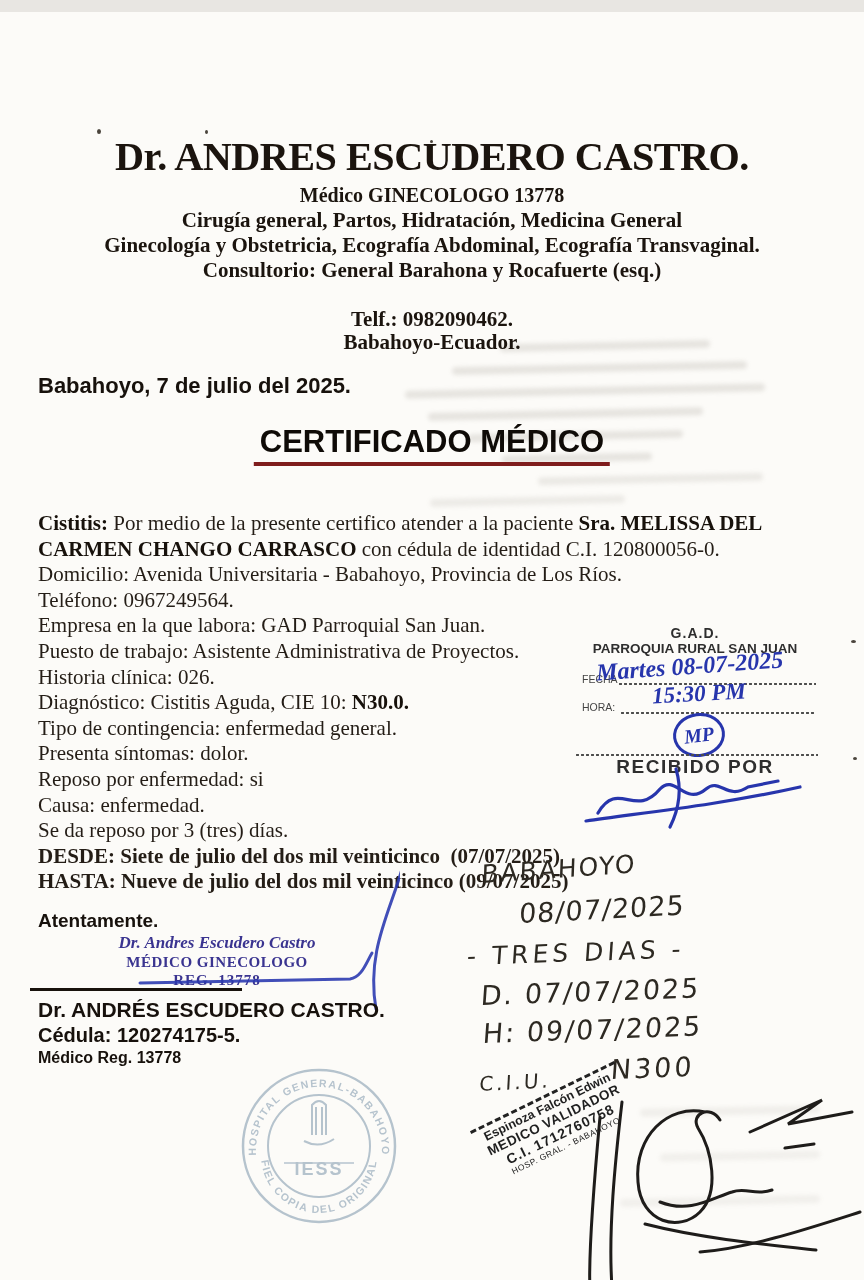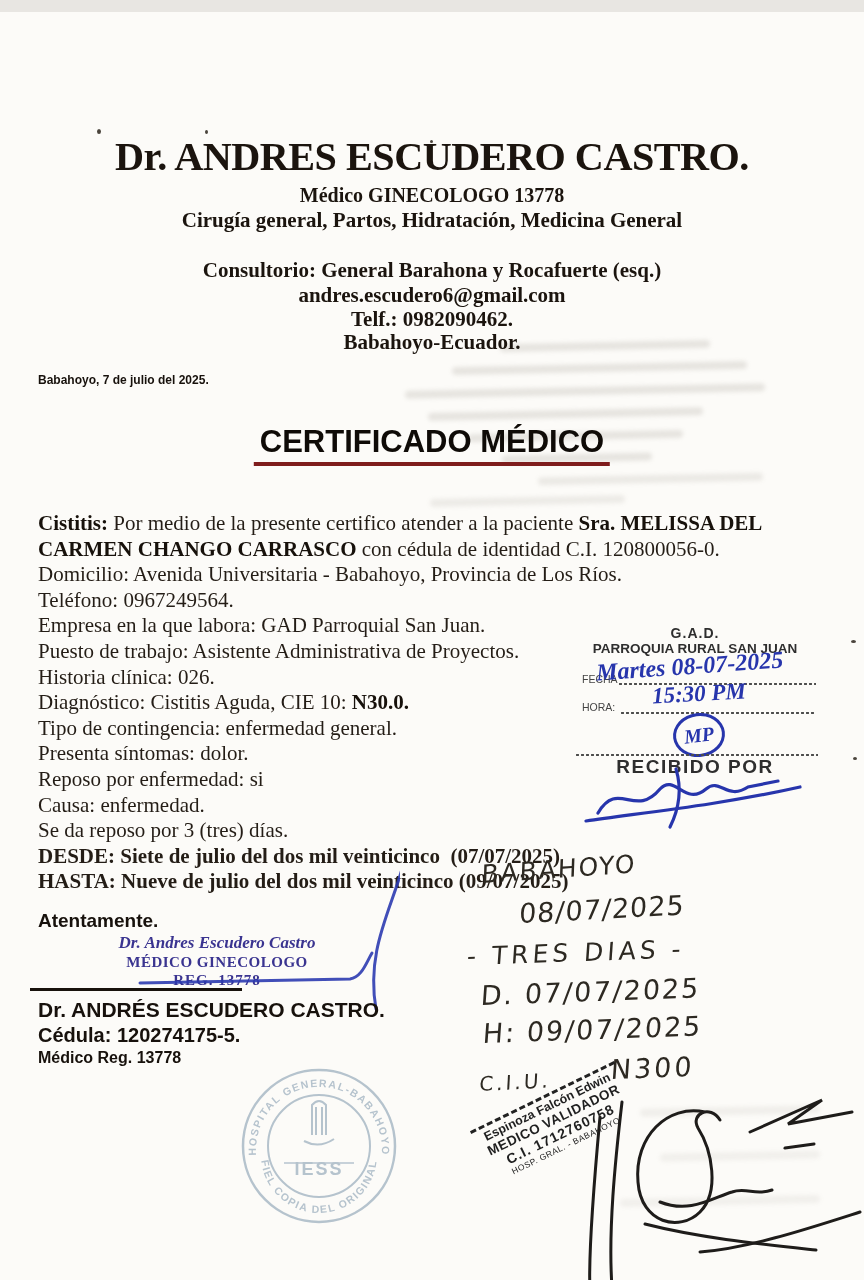--- a/index.html
+++ b/index.html
@@ -7,21 +7,21 @@
     position:relative;width:864px;height:1280px;margin:12px auto;
     background:#fcfbf8;overflow:hidden;
     font-family:"Liberation Serif",serif;color:#211b15;
   }
   .abs{position:absolute;}
   
   .lh{left:0;right:0;text-align:center;font-weight:bold;color:#1b140e;}
   .lh-name{top:120px;font-size:41px;letter-spacing:-0.5px;transform:scaleX(.98);}
   .lh-sub{font-size:21px;}
   
-  .date-line{left:38px;top:361px;font-family:"Liberation Sans",sans-serif;font-weight:bold;font-size:12px;color:#17110c;}
+  .date-line{left:38px;top:361px;font-family:"Liberation Sans",sans-serif;font-weight:bold;font-size:22px;color:#17110c;}
   .doc-title{left:50%;top:412px;transform:translateX(-50%);font-family:"Liberation Sans",sans-serif;
     font-weight:bold;font-size:31px;color:#0f0b07;border-bottom:4px solid #7f1d1d;padding:0 6px 2px 6px;white-space:nowrap;}
   
   .body-block{left:38px;top:499px;width:800px;}
   .body-block p{margin:0;height:25.6px;font-size:21px;white-space:pre;color:#241d16;}
   .body-block p b{color:#17110b;}
   .b{font-weight:bold;}
   
   .gad{left:560px;top:603px;width:270px;height:215px;font-family:"Liberation Sans",sans-serif;color:#2e2e2e;}
   .gad .c{left:0;right:0;text-align:center;font-weight:bold;}
@@ -72,22 +72,22 @@
   <div class="abs ghost" style="left:620px;top:1185px;width:200px;opacity:.13;"></div>
   <div class="abs speck" style="left:97px;top:117px;width:4px;height:5px;"></div>
   <div class="abs speck" style="left:205px;top:118px;width:3px;height:4px;"></div>
   <div class="abs speck" style="left:430px;top:128px;width:3px;height:3px;"></div>
   <div class="abs speck" style="left:851px;top:628px;width:5px;height:3px;"></div>
   <div class="abs speck" style="left:853px;top:745px;width:4px;height:3px;"></div>
 
   <div class="abs lh lh-name">Dr. ANDRES ESCUDERO CASTRO.</div>
   <div class="abs lh lh-sub" style="top:172px;font-size:20px;">Médico GINECOLOGO 13778</div>
   <div class="abs lh lh-sub" style="top:196px;">Cirugía general, Partos, Hidratación, Medicina General</div>
+  <div class="abs lh lh-sub" style="top:221px;">Ginecología y Obstetricia, Ecografía Abdominal, Ecografía Transvaginal.</div>
   <div class="abs lh lh-sub" style="top:246px;">Consultorio: General Barahona y Rocafuerte (esq.)</div>
-  <div class="abs lh lh-sub" style="top:271px;">andres.escudero6@gmail.com</div>
   <div class="abs lh lh-sub" style="top:295px;">Telf.: 0982090462.</div>
   <div class="abs lh lh-sub" style="top:318px;">Babahoyo-Ecuador.</div>
 
   <div class="abs date-line">Babahoyo, 7 de julio del 2025.</div>
   <div class="abs doc-title">CERTIFICADO MÉDICO</div>
 
   <div class="abs body-block">
     <p><b>Cistitis:</b><span> Por medio de la presente certifico atender a la paciente </span><b>Sra. MELISSA DEL</b></p>
     <p><b>CARMEN CHANGO CARRASCO</b><span> con cédula de identidad C.I. 120800056-0.</span></p>
     <p>Domicilio: Avenida Universitaria - Babahoyo, Provincia de Los Ríos.</p>

